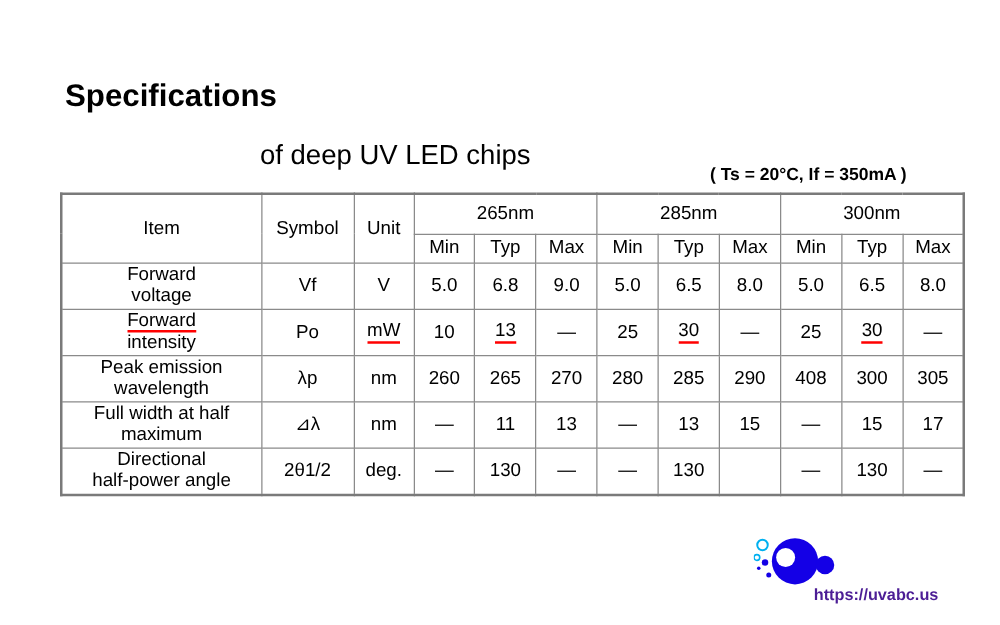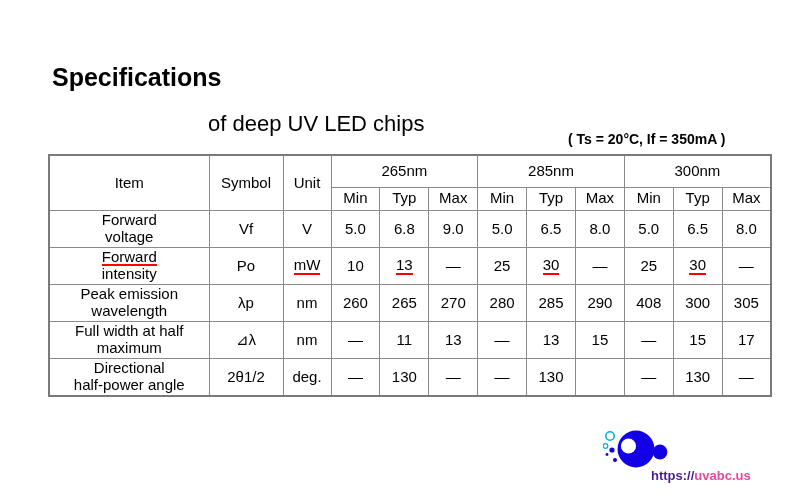--- a/index.html
+++ b/index.html
@@ -114,21 +114,21 @@
   #logo svg { display: block; }
   #logo-url {
     position: absolute;
     left: 48px;
     top: 44px;
     font-size: 13px;
     font-weight: bold;
     white-space: nowrap;
   }
   .url-proto { color: #4c1d95; }
-  .url-host  { color: #ec4899; }
+  .url-host  { color: #4c1d95; }
 </style>
 </head>
 <body>
 
 <div id="title-main">Specifications</div>
 <div id="title-sub">of deep UV LED chips</div>
 <div id="test-condition">( Ts = 20°C, If = 350mA )</div>
 
 <div id="spec-table-wrap">
   <table class="spec">

